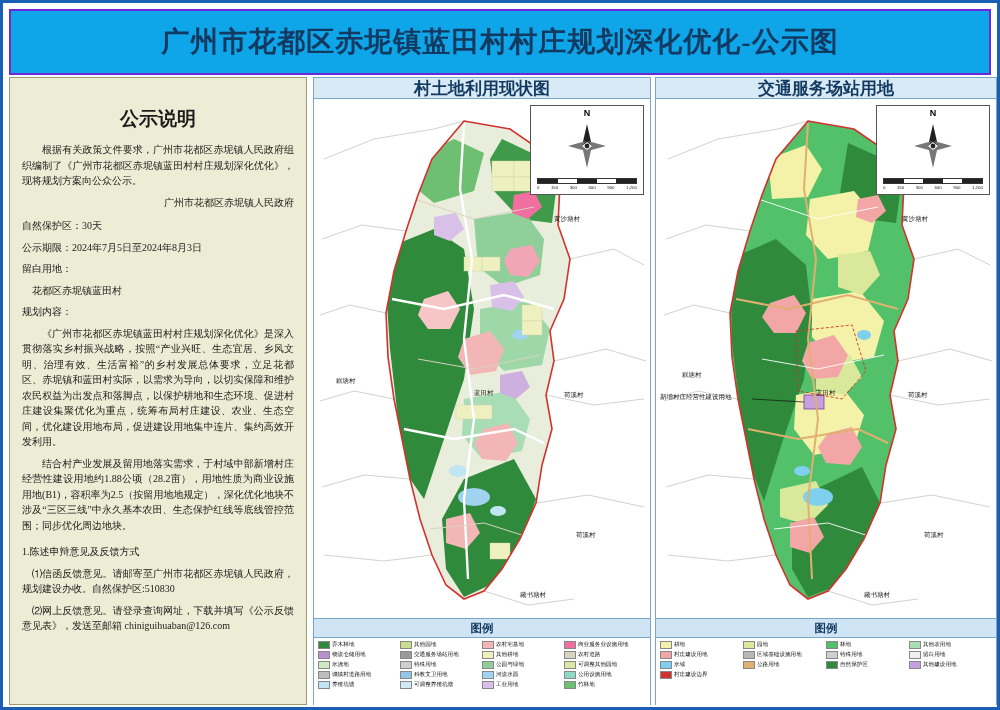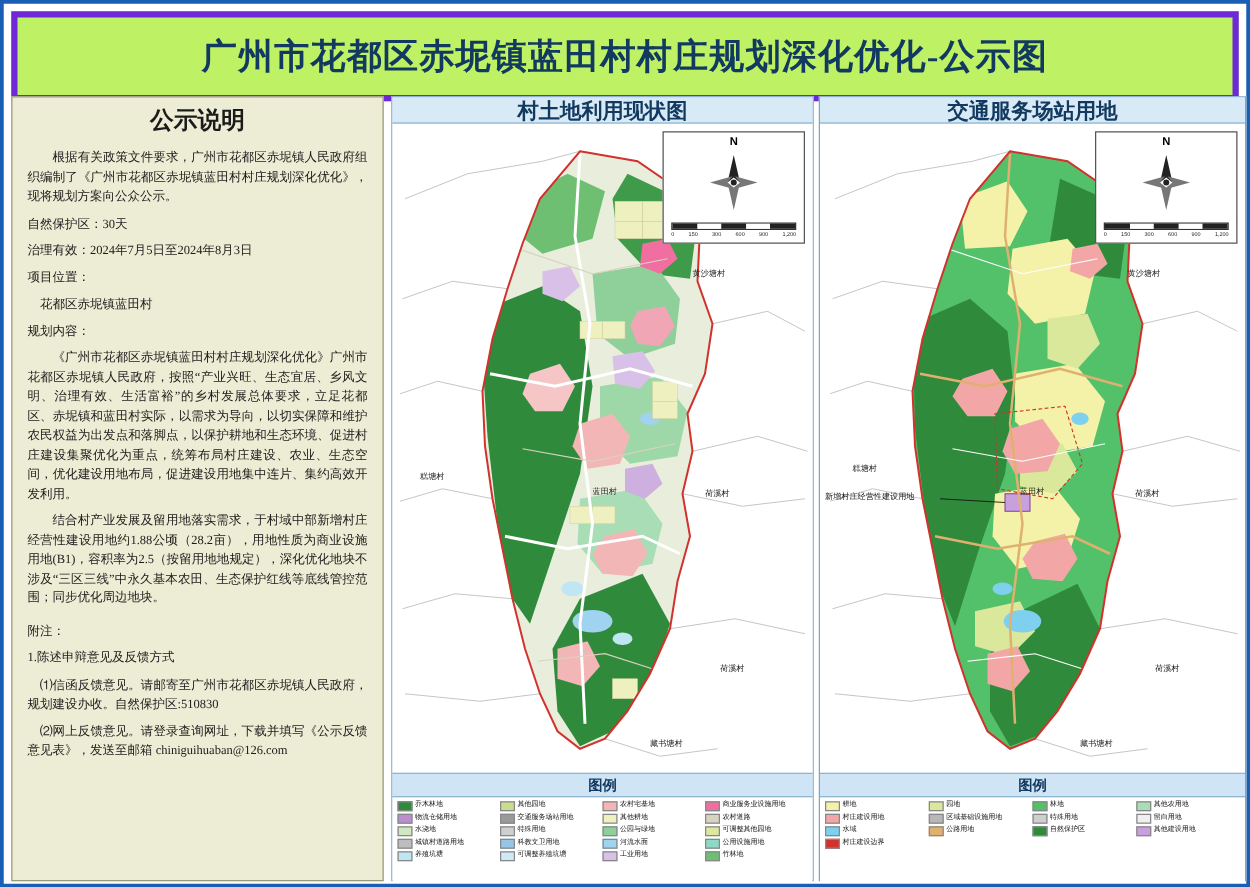--- a/index.html
+++ b/index.html
@@ -11,35 +11,35 @@
   }
   .page{
     position:relative;width:1000px;height:710px;
     box-sizing:border-box;
     border:3px solid #1a5fb4;
     background:#fff;
   }
   
   .title-bar{
     position:absolute;left:6px;top:6px;right:6px;height:62px;
-    background:#bef264;
-    border:5px solid #6d28d9;
+    background:#0ea5e9;
+    border:2px solid #6d28d9;
     display:flex;align-items:center;justify-content:center;
   }
   .title-bar .t{
     font-family:"Liberation Serif","DejaVu Serif",serif;
     font-weight:bold;font-size:28px;color:#12395f;letter-spacing:1px;
   }
   
   .notice{
     position:absolute;left:6px;top:74px;width:298px;height:628px;
     background:#edecd4;
     border:1px solid #9a9a78;
     box-sizing:border-box;
-    padding:1px 12px;
+    padding:24px 12px;
     font-family:"Liberation Serif","DejaVu Serif",serif;
     color:#1b1b1b;
   }
   .notice h2{
     margin:4px 0 10px;text-align:center;font-size:19px;font-weight:bold;
   }
   .notice p{
     margin:0 0 6px;font-size:10px;line-height:1.55;text-align:justify;
   }
   .indent2{text-indent:2em;}
@@ -119,29 +119,29 @@
 
 <div class="page">
 
   <div class="title-bar">
     <div class="t">广州市花都区赤坭镇蓝田村村庄规划深化优化-公示图</div>
   </div>
 
   <div class="notice">
     <h2>公示说明</h2>
     <p class="indent2">根据有关政策文件要求，广州市花都区赤坭镇人民政府组织编制了《广州市花都区赤坭镇蓝田村村庄规划深化优化》，现将规划方案向公众公示。</p>
+    <p class="right">广州市花都区赤坭镇人民政府</p>
     <p>自然保护区：30天</p>
-    <p>治理有效：2024年7月5日至2024年8月3日</p>
-    <p>项目位置：</p>
+    <p>公示期限：2024年7月5日至2024年8月3日</p>
+    <p>留白用地：</p>
     <p class="indent1">花都区赤坭镇蓝田村</p>
     <p>规划内容：</p>
-    <p class="indent2">《广州市花都区赤坭镇蓝田村村庄规划深化优化》广州市花都区赤坭镇人民政府，按照“产业兴旺、生态宜居、乡风文明、治理有效、生活富裕”的乡村发展总体要求，立足花都区、赤坭镇和蓝田村实际，以需求为导向，以切实保障和维护农民权益为出发点和落脚点，以保护耕地和生态环境、促进村庄建设集聚优化为重点，统筹布局村庄建设、农业、生态空间，优化建设用地布局，促进建设用地集中连片、集约高效开发利用。</p>
+    <p class="indent2">《广州市花都区赤坭镇蓝田村村庄规划深化优化》是深入贯彻落实乡村振兴战略，按照“产业兴旺、生态宜居、乡风文明、治理有效、生活富裕”的乡村发展总体要求，立足花都区、赤坭镇和蓝田村实际，以需求为导向，以切实保障和维护农民权益为出发点和落脚点，以保护耕地和生态环境、促进村庄建设集聚优化为重点，统筹布局村庄建设、农业、生态空间，优化建设用地布局，促进建设用地集中连片、集约高效开发利用。</p>
     <p class="indent2">结合村产业发展及留用地落实需求，于村域中部新增村庄经营性建设用地约1.88公顷（28.2亩），用地性质为商业设施用地(B1)，容积率为2.5（按留用地地规定），深化优化地块不涉及“三区三线”中永久基本农田、生态保护红线等底线管控范围；同步优化周边地块。</p>
     <div class="gap"></div>
-    <p class="small">附注：</p>
     <p class="small">1.陈述申辩意见及反馈方式</p>
     <p class="small indent1">⑴信函反馈意见。请邮寄至广州市花都区赤坭镇人民政府，规划建设办收。自然保护区:510830</p>
     <p class="small indent1">⑵网上反馈意见。请登录查询网址，下载并填写《公示反馈意见表》，发送至邮箱 chiniguihuaban@126.com</p>
 
   </div>
 
   <div class="map-panel" id="map-left">
     <div class="map-head">村土地利用现状图</div>
     <div class="map-body">
 

